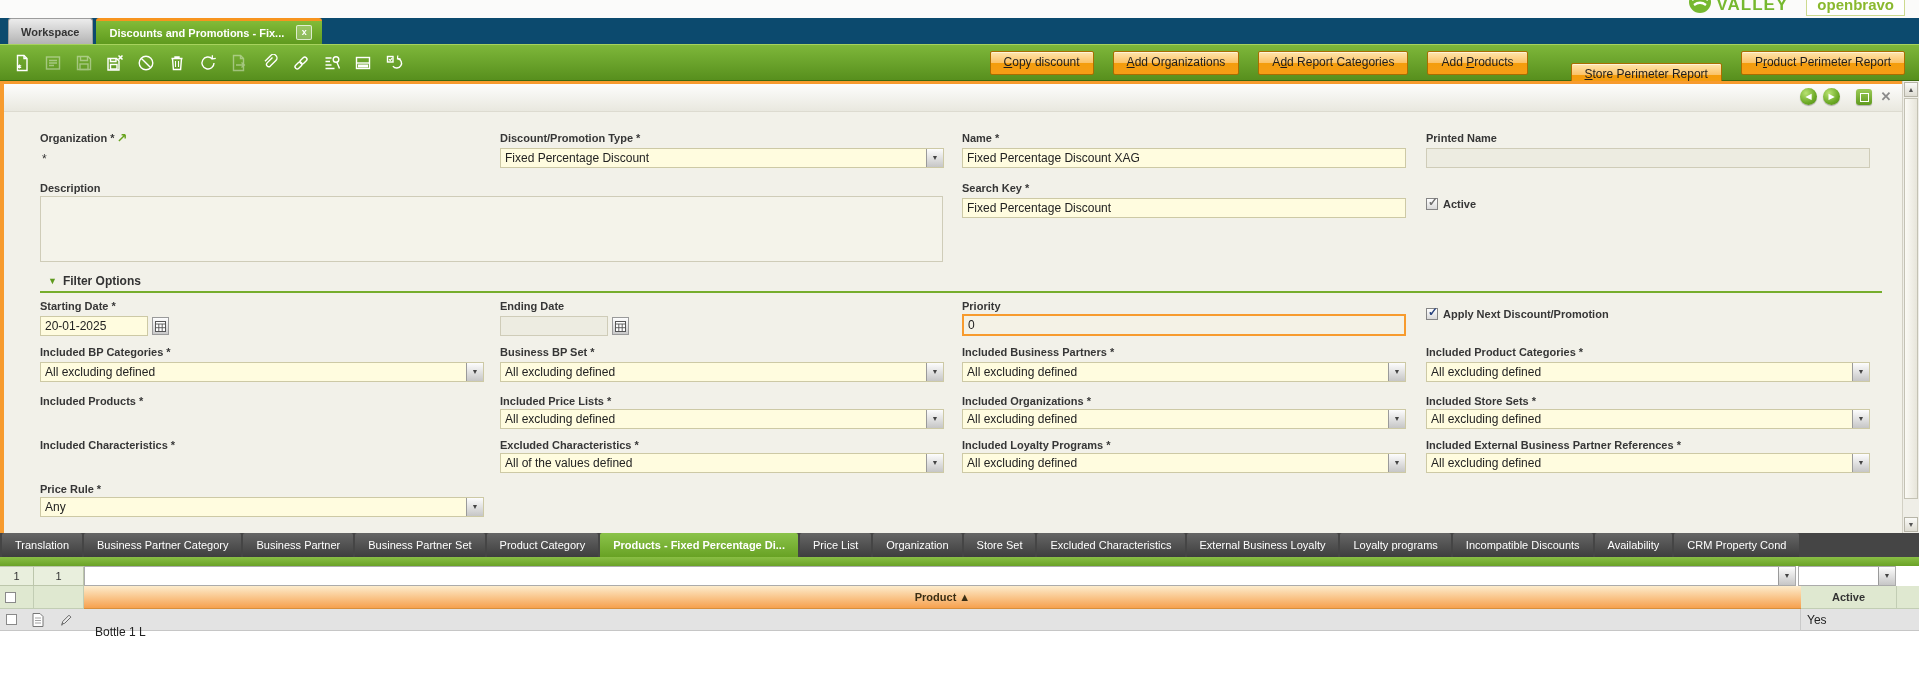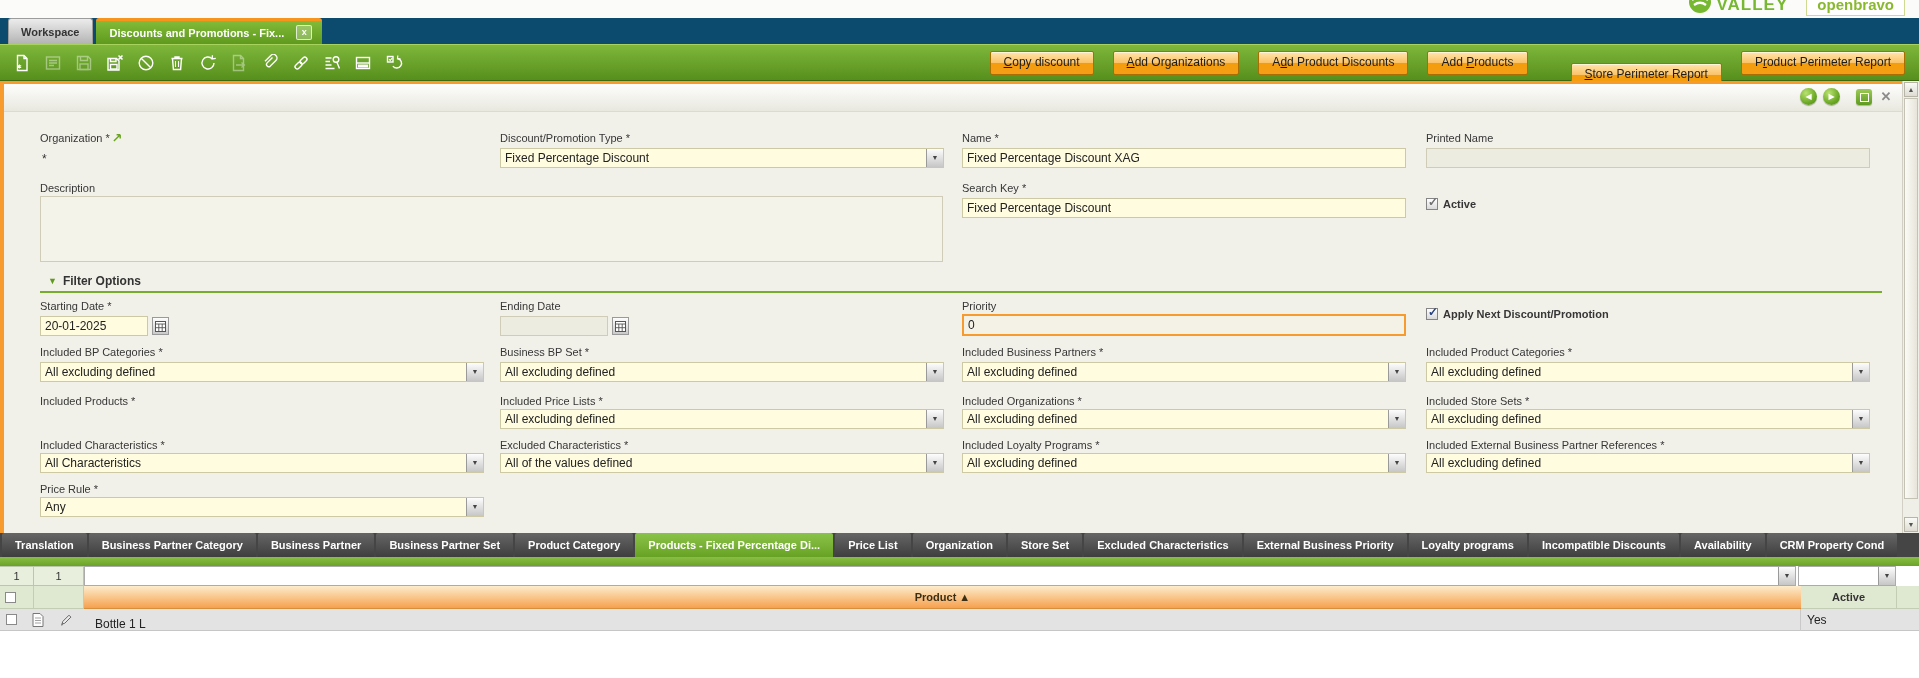--- a/index.html
+++ b/index.html
@@ -40,21 +40,21 @@
   .statusrow{position:absolute;left:0;top:0;right:0;height:27px;
         background:linear-gradient(#fdfdfc,#e9e8df);border-bottom:1px solid #dddbd0;}
   .navbtns{position:absolute;right:8px;top:4px;display:flex;align-items:center;gap:6px;}
   .ncirc{width:17px;height:17px;border-radius:50%;color:#fff;font-size:8px;line-height:17px;text-align:center;
         background:radial-gradient(circle at 35% 30%,#b9e271,#6aa824 62%,#4e8517);box-shadow:0 1px 1px rgba(0,0,0,.3);}
   .nmax{width:16px;height:16px;margin-left:10px;border-radius:3px;background:linear-gradient(#9ccb57,#5f9a1e);
         position:relative;box-shadow:0 1px 1px rgba(0,0,0,.25);}
   .nmax::after{content:"";position:absolute;left:4px;top:4px;width:7px;height:7px;border:1px solid #fff;}
   .nx{width:16px;height:16px;font-size:13px;font-weight:bold;color:#8b8b8b;line-height:15px;text-align:center;}
   
-  .lbl{position:absolute;font-size:11px;font-weight:normal;color:#363636;white-space:nowrap;text-align:center;}
+  .lbl{position:absolute;font-size:11px;font-weight:bold;color:#363636;white-space:nowrap;text-align:center;}
   .txt,.dd{position:absolute;height:20px;box-sizing:border-box;border:1px solid #cdc9a5;background:#fffcdf;
         font-size:12px;color:#222;line-height:18px;padding:0 4px;white-space:nowrap;overflow:hidden;}
   .dd{padding-right:21px;}
   .gray{background:#edece1;border-color:#cfccb8;}
   .ta{position:absolute;box-sizing:border-box;border:1px solid #cfccb8;background:#f4f3ea;}
   .arrow{position:absolute;right:0;top:0;width:17px;height:18px;box-sizing:border-box;
         background:linear-gradient(#fdfdfd,#c6c6c6);border-left:1px solid #9a9a9a;
         font-size:7px;line-height:18px;text-align:center;color:#444;}
   .calbtn{position:absolute;width:17px;height:18px;box-sizing:border-box;border:1px solid #9a9a9a;
         background:linear-gradient(#fdfdfd,#cacaca);display:flex;align-items:center;justify-content:center;}
@@ -72,21 +72,21 @@
   .qicon{margin-left:3px;}
   
   .vscroll{position:absolute;right:0;top:81px;width:17px;height:452px;background:#efeee7;border-left:1px solid #d2d0c4;box-sizing:border-box;}
   .sbtn{position:absolute;left:1px;width:14px;height:15px;box-sizing:border-box;border:1px solid #b7b5a8;
         background:linear-gradient(#fafaf7,#dedcd2);color:#555;font-size:7px;text-align:center;line-height:14px;}
   .sthumb{position:absolute;left:1px;top:17px;width:14px;height:401px;box-sizing:border-box;border:1px solid #c4c2b4;
         background:linear-gradient(90deg,#fbfaf5,#e7e5da);}
   
   .btabbar{position:absolute;left:0;top:533px;width:100%;height:24px;background:#454545;display:flex;overflow:hidden;}
   .btab{height:24px;line-height:24px;padding:0 13px;margin-left:2px;font-size:11px;color:#fff;white-space:nowrap;
-        background:linear-gradient(#666,#3e3e3e);border-radius:2px 2px 0 0;font-weight:bold;}
+        background:linear-gradient(#666,#3e3e3e);border-radius:2px 2px 0 0;}
   .btab.act{background:linear-gradient(#8bc34a,#68a224);font-weight:bold;}
   .greenstrip{position:absolute;left:0;top:557px;width:100%;height:9px;background:linear-gradient(#8abf45,#6aa227);}
   
   .grid{position:absolute;left:0;top:566px;width:100%;height:112px;background:#fff;font-size:11px;color:#333;}
   .gcell{position:absolute;box-sizing:border-box;}
   .cnt{background:#e9efdd;border:1px solid #bcc6ab;border-left:none;text-align:center;line-height:18px;}
   .fbox{background:#fff;border:1px solid #ababab;}
   .hdr{background:#dfe8d0;border-right:1px solid #c2cdb4;border-bottom:1px solid #c2cdb4;}
   .phdr{background:linear-gradient(#fdeccc,#f6a14e);border-bottom:1px solid #d88f3c;
         text-align:center;font-weight:bold;line-height:22px;color:#3a2e14;}
@@ -206,21 +206,21 @@
         <svg viewBox="0 0 18 18">
           <rect x="2.5" y="2.5" width="5.5" height="5.5"></rect>
           <path d="M4 5.2l1.2 1.2 2-2.2" stroke-width="1.1"></path>
           <path d="M12.5 4.5a4.8 4.8 0 1 1-4.6 7.6"></path>
           <path d="M12.8 1.5l-.3 3.2 3.2.4" stroke-width="1.2"></path>
         </svg>
       </div>
     <div class="tbtns">
       <div class="obtn"><span></span><span class="u">C</span><span>opy discount</span></div>
       <div class="obtn"><span></span><span class="u">A</span><span>dd Organizations</span></div>
-      <div class="obtn"><span>A</span><span class="u">d</span><span>d Product Discounts</span></div>
+      <div class="obtn"><span>A</span><span class="u">d</span><span>d Report Categories</span></div>
       <div class="obtn"><span>Add </span><span class="u">P</span><span>roducts</span></div>
       <div class="obtn gap24"><span></span><span class="u">S</span><span>tore Perimeter Report</span></div>
       <div class="obtn"><span>P</span><span class="u">r</span><span>oduct Perimeter Report</span></div>
     </div>
   </div>
 
   <div class="panel">
     <div class="statusrow">
       <div class="navbtns">
         <div class="ncirc">◀</div>
@@ -301,21 +301,20 @@
 
     <div class="lbl" style="left:36px;top:311px">Included Products *</div>
     <div class="lbl" style="left:496px;top:311px">Included Price Lists *</div>
     <div class="dd" style="left:496px;top:325px;width:444px"><span>All excluding defined</span><span class="arrow">▼</span></div>
     <div class="lbl" style="left:958px;top:311px">Included Organizations *</div>
     <div class="dd" style="left:958px;top:325px;width:444px"><span>All excluding defined</span><span class="arrow">▼</span></div>
     <div class="lbl" style="left:1422px;top:311px">Included Store Sets *</div>
     <div class="dd" style="left:1422px;top:325px;width:444px"><span>All excluding defined</span><span class="arrow">▼</span></div>
 
     <div class="lbl" style="left:36px;top:355px">Included Characteristics *</div>
-    <div class="dd" style="left:36px;top:369px;width:444px"><span>All Characteristics</span><span class="arrow">▼</span></div>
     <div class="lbl" style="left:496px;top:355px">Excluded Characteristics *</div>
     <div class="dd" style="left:496px;top:369px;width:444px"><span>All of the values defined</span><span class="arrow">▼</span></div>
     <div class="lbl" style="left:958px;top:355px">Included Loyalty Programs *</div>
     <div class="dd" style="left:958px;top:369px;width:444px"><span>All excluding defined</span><span class="arrow">▼</span></div>
     <div class="lbl" style="left:1422px;top:355px">Included External Business Partner References *</div>
     <div class="dd" style="left:1422px;top:369px;width:444px"><span>All excluding defined</span><span class="arrow">▼</span></div>
 
     <div class="lbl" style="left:36px;top:399px">Price Rule *</div>
     <div class="dd" style="left:36px;top:413px;width:444px"><span>Any</span><span class="arrow">▼</span></div>
   </div>
@@ -330,21 +329,21 @@
     <div class="btab">Translation</div>
     <div class="btab">Business Partner Category</div>
     <div class="btab">Business Partner</div>
     <div class="btab">Business Partner Set</div>
     <div class="btab">Product Category</div>
     <div class="btab act">Products - Fixed Percentage Di...</div>
     <div class="btab">Price List</div>
     <div class="btab">Organization</div>
     <div class="btab">Store Set</div>
     <div class="btab">Excluded Characteristics</div>
-    <div class="btab">External Business Priority</div>
+    <div class="btab">External Business Loyalty</div>
     <div class="btab">Loyalty programs</div>
     <div class="btab">Incompatible Discounts</div>
     <div class="btab">Availability</div>
     <div class="btab">CRM Property Cond</div>
   </div>
   <div class="greenstrip"></div>
 
   <div class="grid">
 
     <div class="gcell cnt" style="left:0;top:0;width:34px;height:20px">1</div>
@@ -369,19 +368,19 @@
     <div class="drow">
       <span class="gcb" style="left:6px;top:5px"></span>
       <span style="position:absolute;left:32px;top:4px"><svg width="12" height="14" viewBox="0 0 12 14">
             <path d="M1 .5h7l3 3V13.5H1z" fill="#fdfdfd" stroke="#777"></path>
             <path d="M3 5h6M3 7.5h6M3 10h6" stroke="#999" stroke-width=".9" fill="none"></path>
           </svg></span>
       <span style="position:absolute;left:59px;top:5px"><svg width="13" height="13" viewBox="0 0 13 13">
             <path d="M3 10l.8-2.6L10 1.2l1.9 1.9L5.7 9.3z" fill="#ececec" stroke="#666"></path>
             <path d="M2.2 11.6l1.8-.5-1.3-1.3z" fill="#444"></path>
           </svg></span>
-      <span class="rowtxt" style="left:95px;top:4px">Bottle 1 L</span>
+      <span class="rowtxt" style="left:95px;top:12px">Bottle 1 L</span>
       <span style="position:absolute;left:1800px;top:0;width:1px;height:22px;background:#c9c9c9"></span>
       <span class="rowtxt" style="left:1807px;top:0">Yes</span>
     </div>
   </div>
 
 </div>
 
 </body></html>

